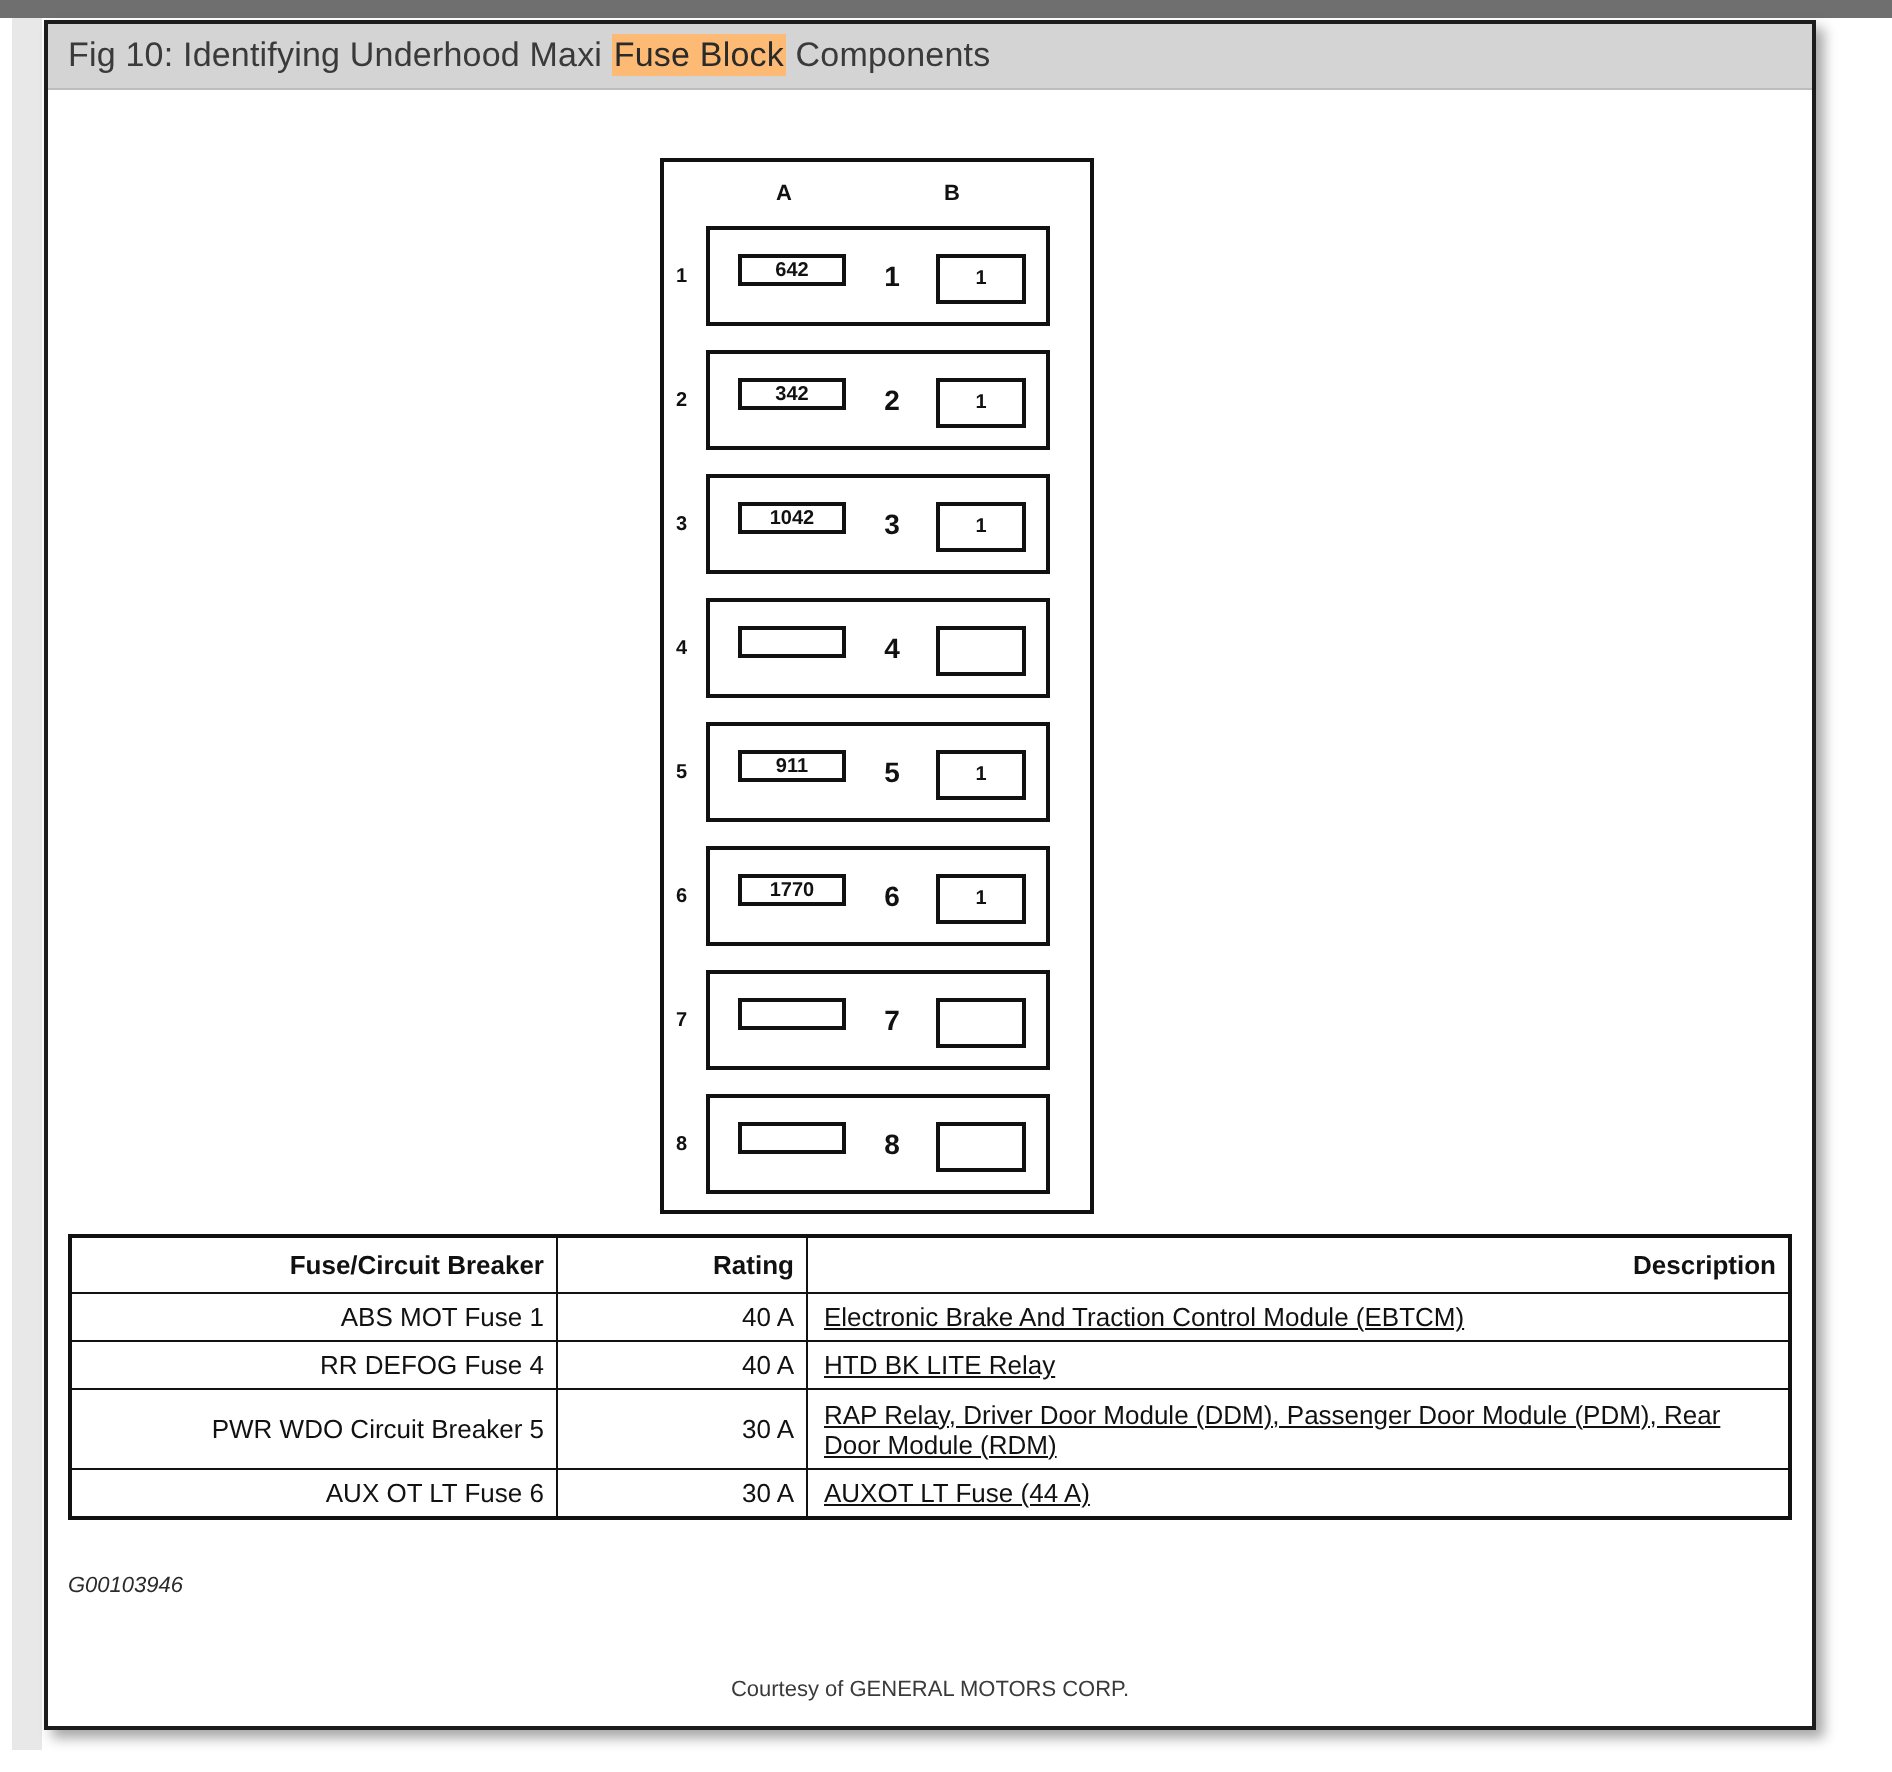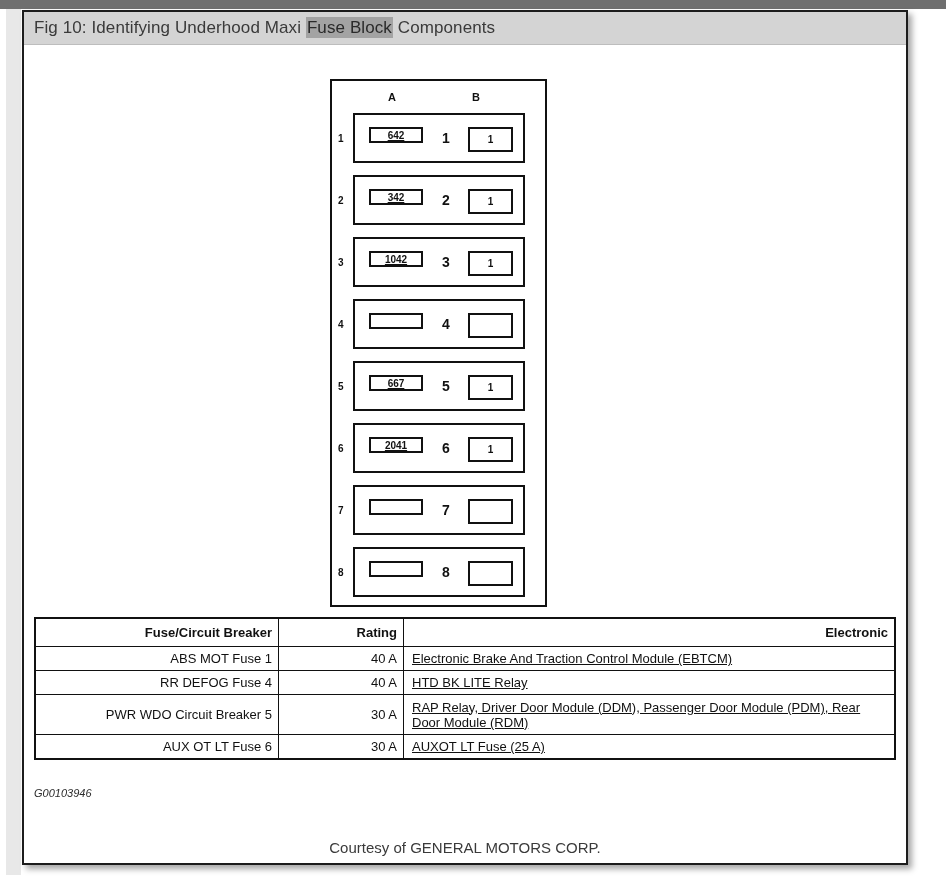--- a/index.html
+++ b/index.html
@@ -69,21 +69,21 @@
     align-items: center;
   }
   #title-text {
     font-size: 17px;
     color: #3a3a3a;
     padding-left: 10px;
     white-space: nowrap;
     letter-spacing: 0.1px;
   }
   .hl {
-    background: #a3a3a3;
+    background: #fdba74;
     color: #2a2a2a;
     padding: 1px 1px;
   }
 
   
   #content {
     position: absolute;
     left: 0;
     top: 33px;
     width: 882px;
@@ -152,21 +152,20 @@
     font-size: 10px;
     font-weight: bold;
     color: #111111;
     background: #ffffff;
   }
   .slot.a {
     left: 14px;
     top: 12px;
     width: 54px;
     height: 16px;
-    text-decoration: underline;
   }
   .slot.b {
     left: 113px;
     top: 12px;
     width: 45px;
     height: 25px;
   }
   .mid-num {
     position: absolute;
     left: 80px;
@@ -224,21 +223,21 @@
     font-size: 11px;
     color: #2b2b2b;
     font-style: italic;
   }
   #courtesy {
     position: absolute;
     left: 0;
     top: 794px;
     width: 882px;
     text-align: center;
-    font-size: 15px;
+    font-size: 11px;
     color: #3a3a3a;
   }
 </style>
 </head>
 <body>
 
 <div id="page-shell">
 
   <div class="edge-strip-left">
     <div class="edge-strip-left-inner"></div>
@@ -287,29 +286,29 @@
               <div class="row-index">4</div>
               <div class="fuse-row">
                 <div class="slot a"></div>
                 <div class="mid-num">4</div>
                 <div class="slot b"></div>
               </div>
             </div>
             <div class="fuse-row-wrap" style="top: 280px;">
               <div class="row-index">5</div>
               <div class="fuse-row">
-                <div class="slot a">667</div>
+                <div class="slot a">911</div>
                 <div class="mid-num">5</div>
                 <div class="slot b">1</div>
               </div>
             </div>
             <div class="fuse-row-wrap" style="top: 342px;">
               <div class="row-index">6</div>
               <div class="fuse-row">
-                <div class="slot a">2041</div>
+                <div class="slot a">1770</div>
                 <div class="mid-num">6</div>
                 <div class="slot b">1</div>
               </div>
             </div>
             <div class="fuse-row-wrap" style="top: 404px;">
               <div class="row-index">7</div>
               <div class="fuse-row">
                 <div class="slot a"></div>
                 <div class="mid-num">7</div>
                 <div class="slot b"></div>
@@ -324,21 +323,21 @@
               </div>
             </div>
           </div>
       </div>
 
       <table id="fuse-table">
         <thead>
           <tr>
             <th class="c-name">Fuse/Circuit Breaker</th>
             <th class="c-rating">Rating</th>
-            <th class="c-desc">Electronic</th>
+            <th class="c-desc">Description</th>
           </tr>
         </thead>
         <tbody id="table-body-host">
             <tr>
               <td class="c-name">ABS MOT Fuse 1</td>
               <td class="c-rating">40 A</td>
               <td class="c-desc">Electronic Brake And Traction Control Module (EBTCM)</td>
             </tr>
             <tr>
               <td class="c-name">RR DEFOG Fuse 4</td>
@@ -346,21 +345,21 @@
               <td class="c-desc">HTD BK LITE Relay</td>
             </tr>
             <tr class="tall">
               <td class="c-name">PWR WDO Circuit Breaker 5</td>
               <td class="c-rating">30 A</td>
               <td class="c-desc">RAP Relay, Driver Door Module (DDM), Passenger Door Module (PDM), Rear Door Module (RDM)</td>
             </tr>
             <tr>
               <td class="c-name">AUX OT LT Fuse 6</td>
               <td class="c-rating">30 A</td>
-              <td class="c-desc">AUXOT LT Fuse (25 A)</td>
+              <td class="c-desc">AUXOT LT Fuse (44 A)</td>
             </tr>
           </tbody>
       </table>
 
       <div id="figure-code">G00103946</div>
       <div id="courtesy">Courtesy of GENERAL MOTORS CORP.</div>
 
     </div>
   </div>
 </div>

